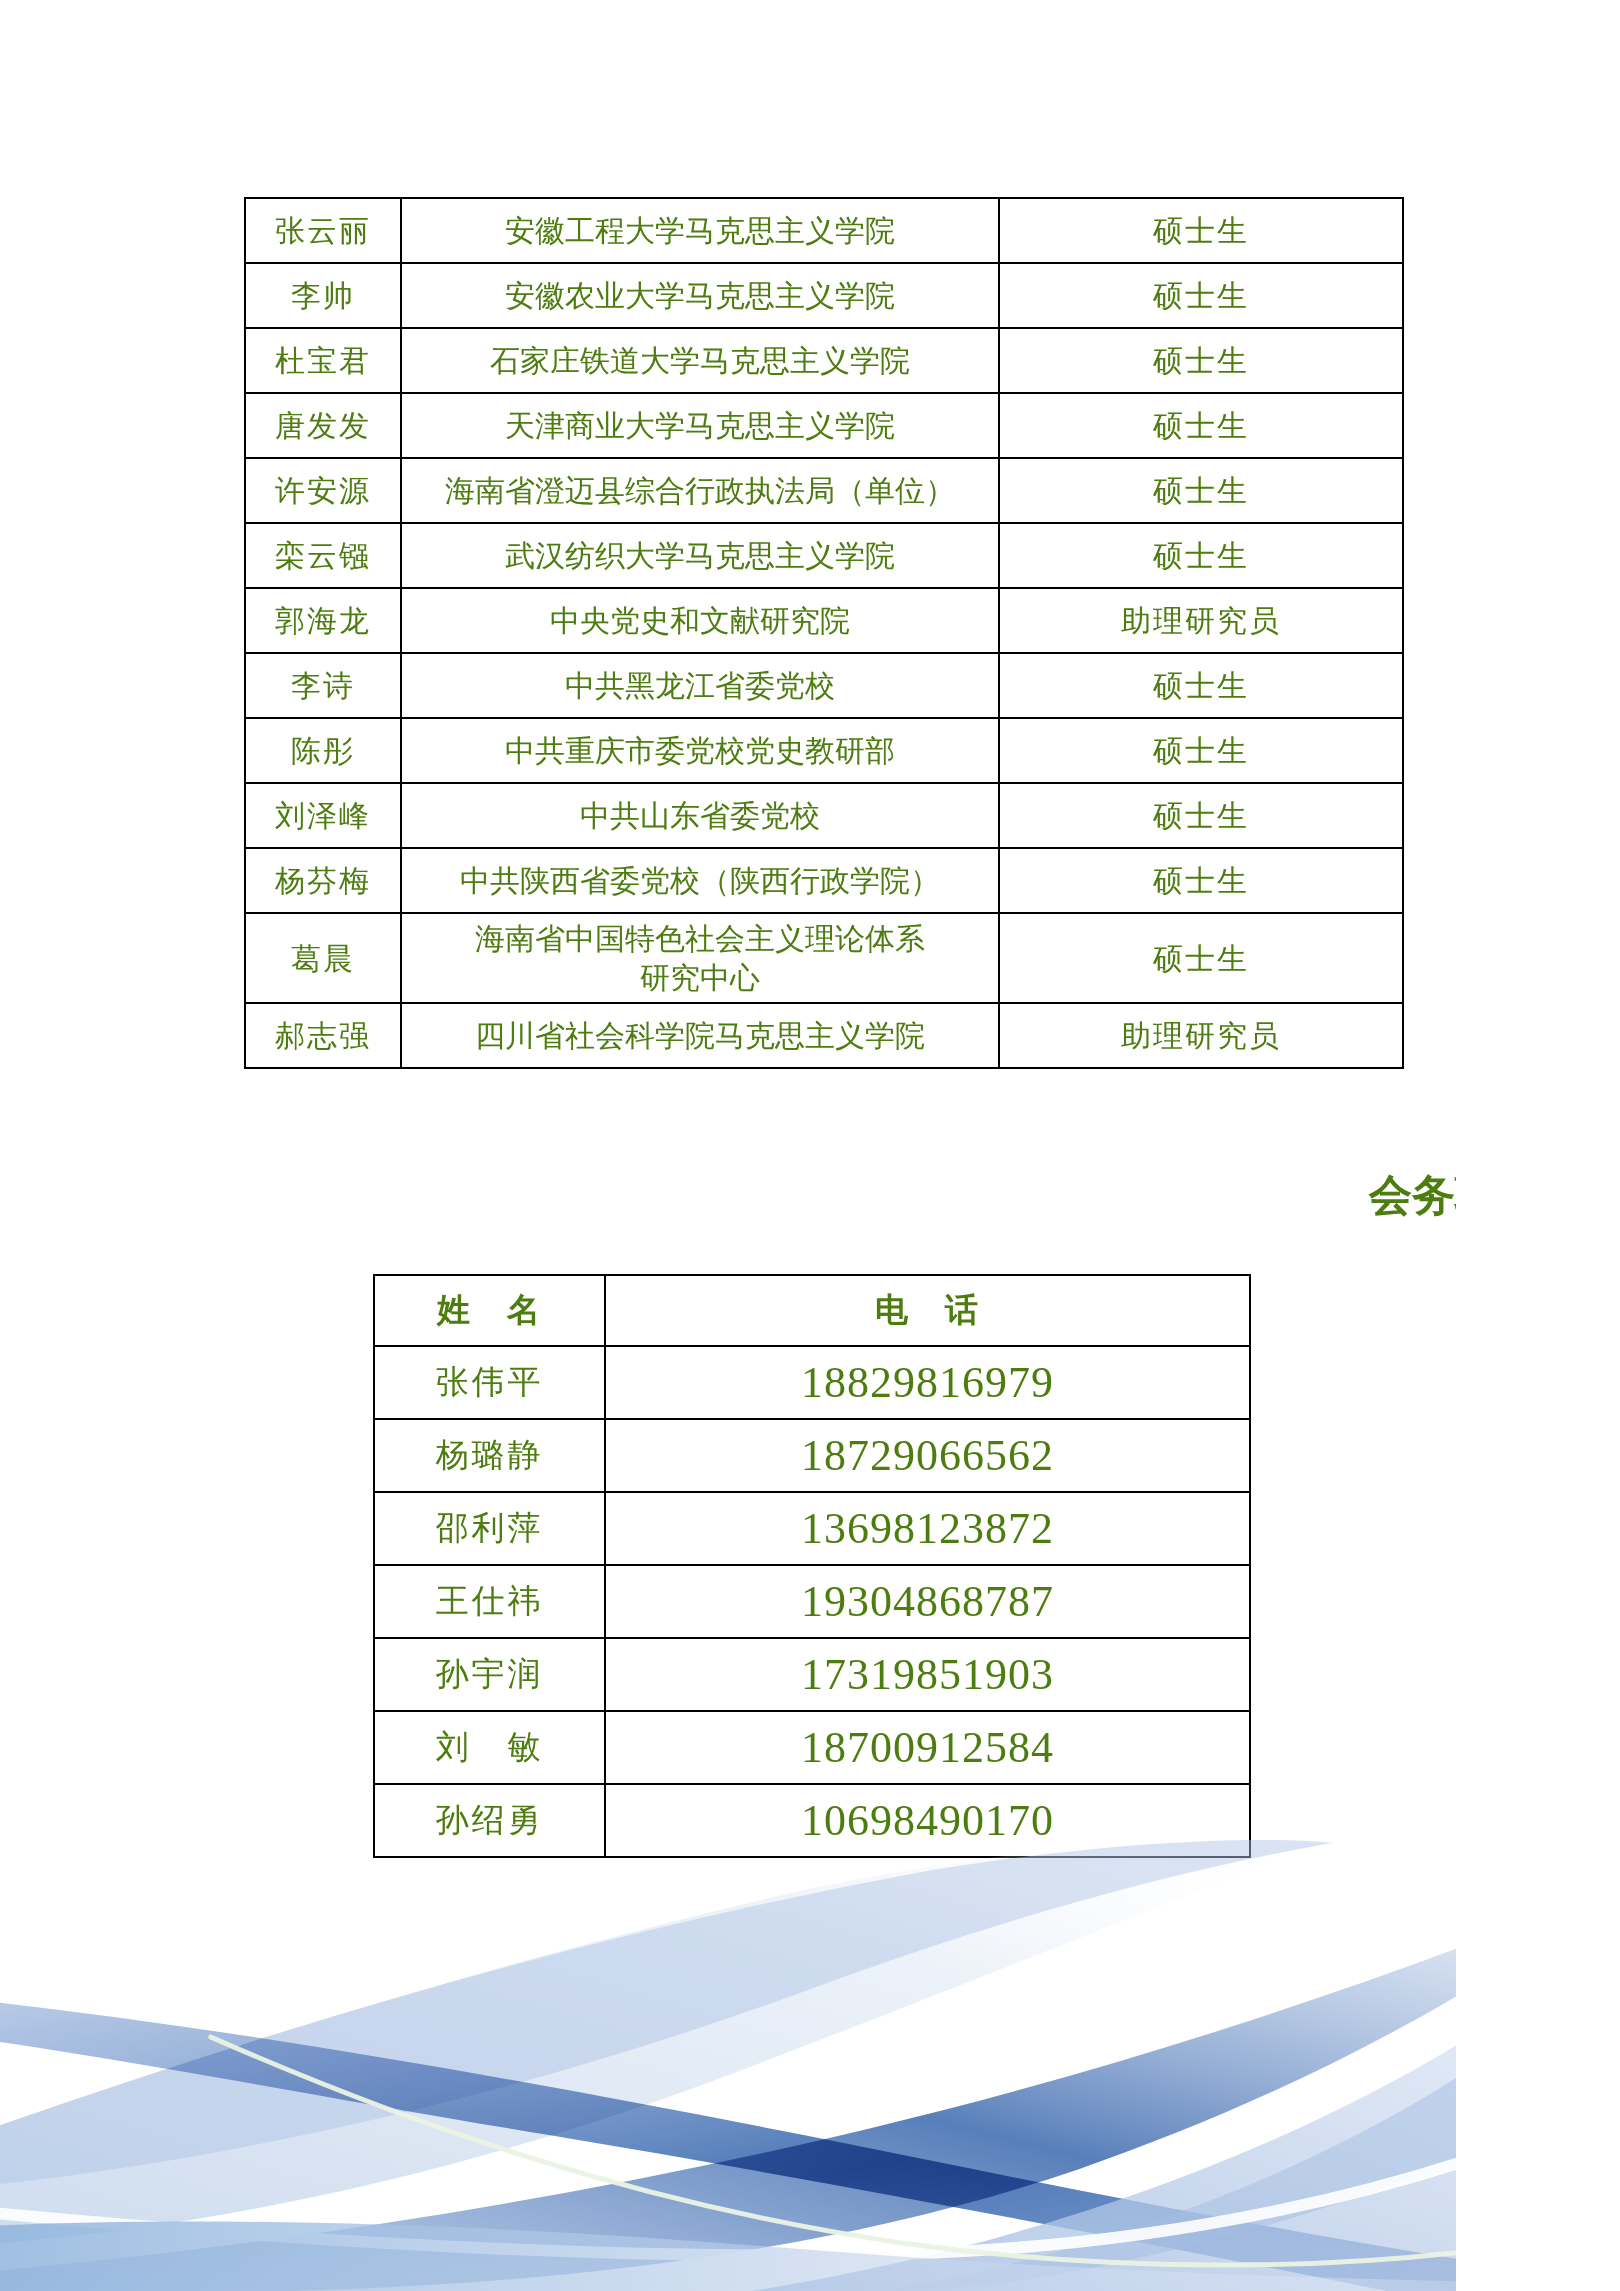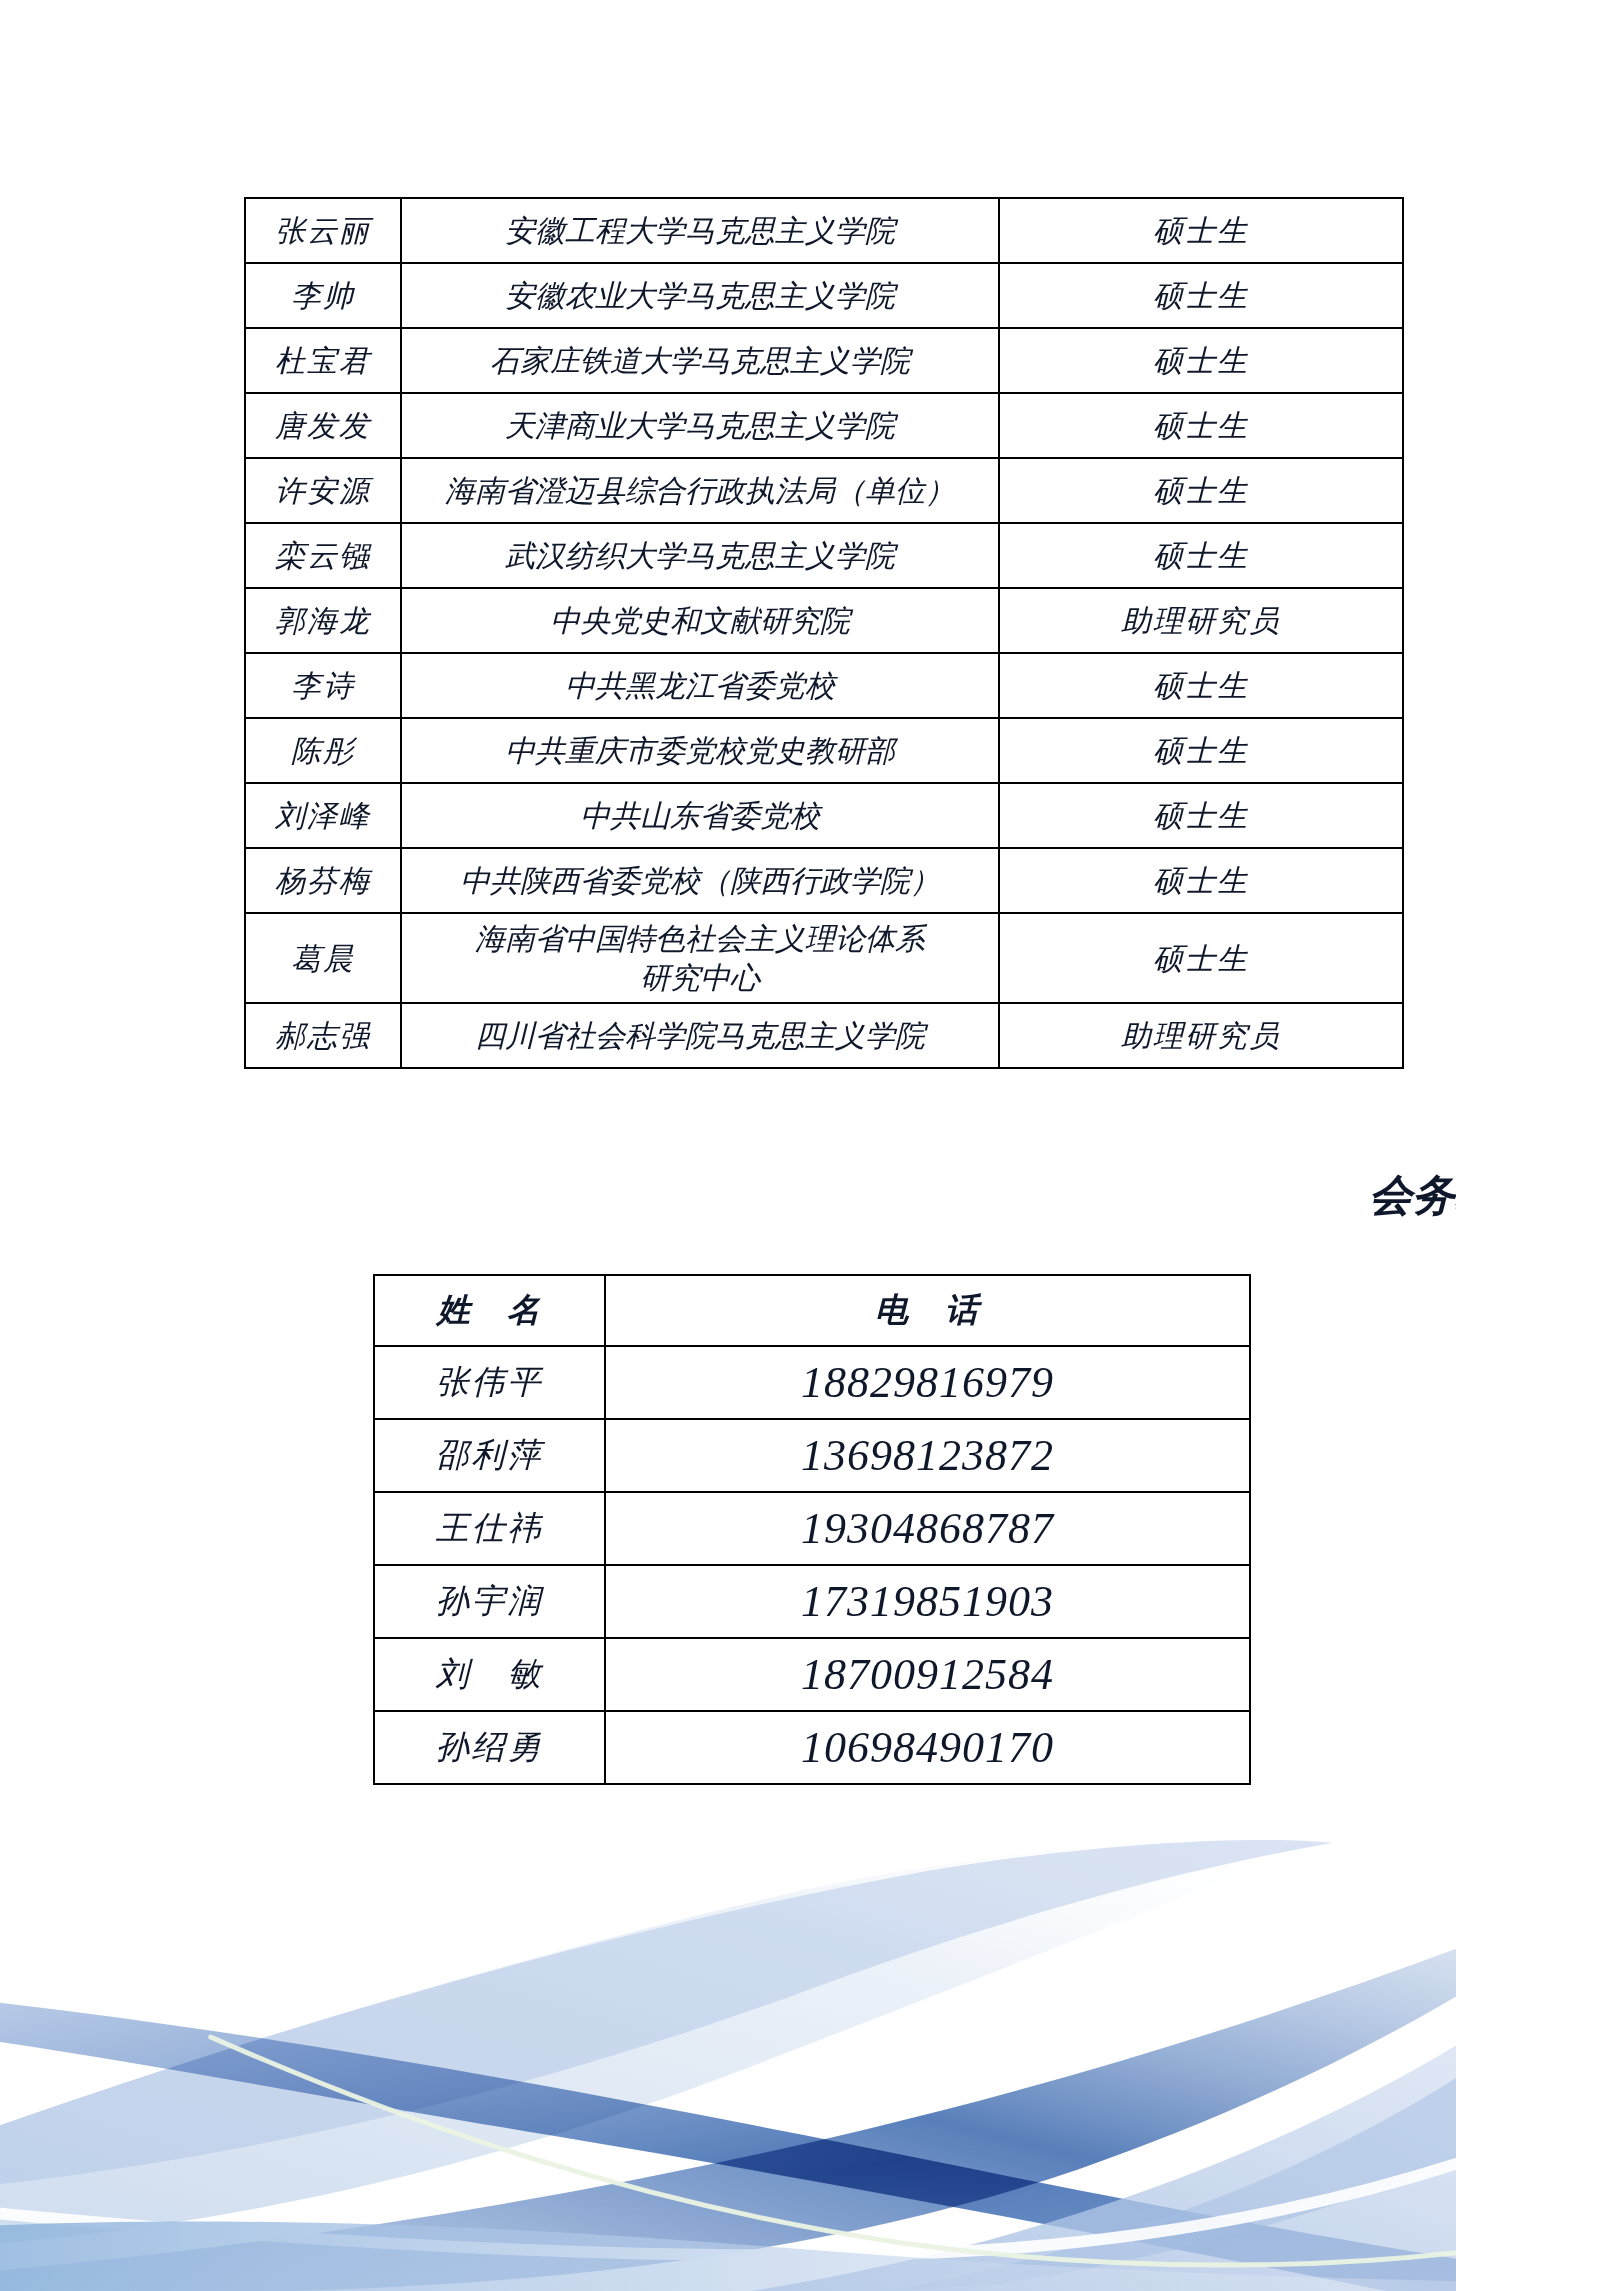--- a/index.html
+++ b/index.html
@@ -2,22 +2,21 @@
 <html><head>
 <meta charset="utf-8">
 <style>
   html,body{margin:0;padding:0;background:#ffffff;}
   #page{
     position:relative;
     width:1456px;height:2292px;
     background:#ffffff;
     overflow:hidden;
     font-family:"Liberation Serif","DejaVu Serif",serif;
-    color:#0f172a;
-    font-style:italic;
+    color:#4d7c0f;
   }
 
   
   table{border-collapse:collapse;table-layout:fixed;}
   td,th{border:2px solid #000;vertical-align:middle;text-align:center;padding:0 5.9px;box-sizing:border-box;}
 
   #participants{
     position:absolute;left:244px;top:197px;width:1158px;
     font-size:30px;line-height:1.3;
   }
@@ -141,20 +140,24 @@
     <tbody>
       <tr class="head">
         <td class="hd">姓　名</td>
         <td class="hd">电　话</td>
       </tr>
       <tr>
         <td class="cname">张伟平</td>
         <td class="cphone">18829816979</td>
       </tr>
       <tr>
+        <td class="cname">杨璐静</td>
+        <td class="cphone">18729066562</td>
+      </tr>
+      <tr>
         <td class="cname">邵利萍</td>
         <td class="cphone">13698123872</td>
       </tr>
       <tr>
         <td class="cname">王仕祎</td>
         <td class="cphone">19304868787</td>
       </tr>
       <tr>
         <td class="cname">孙宇润</td>
         <td class="cphone">17319851903</td>

